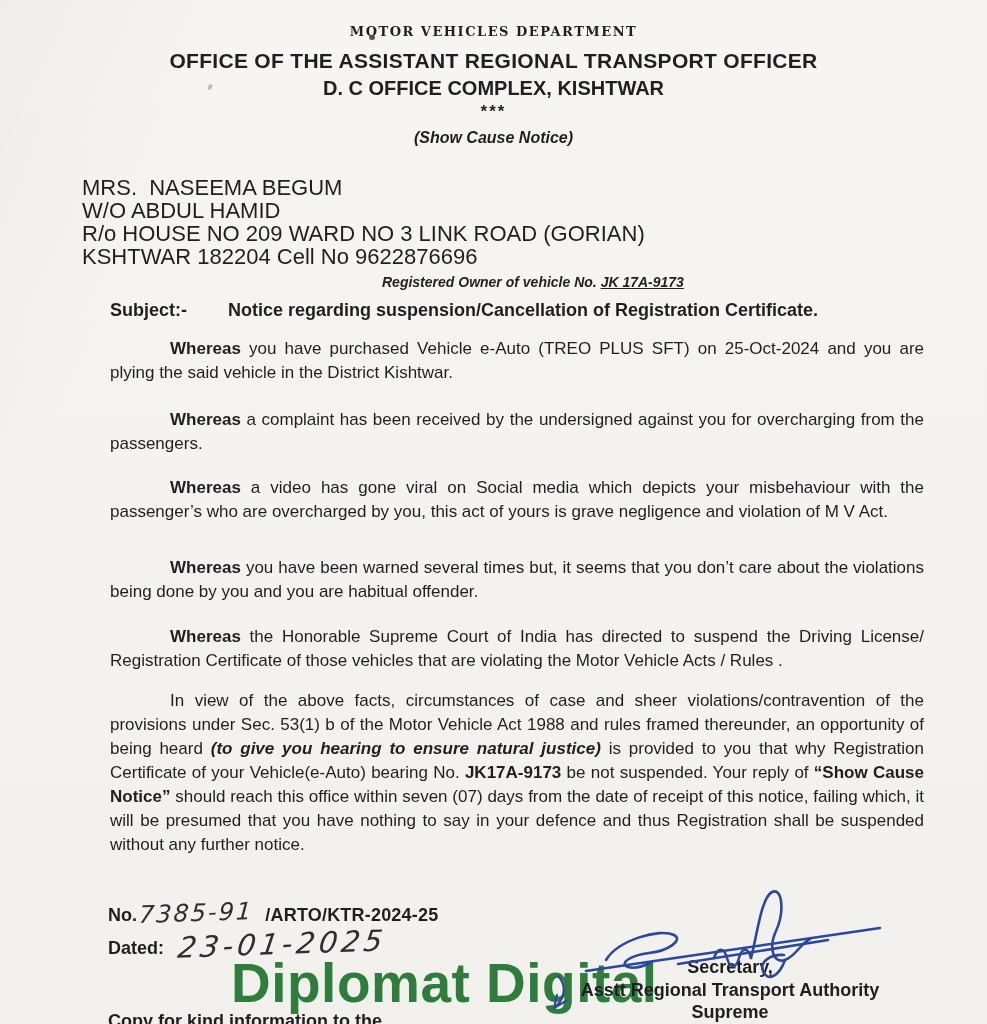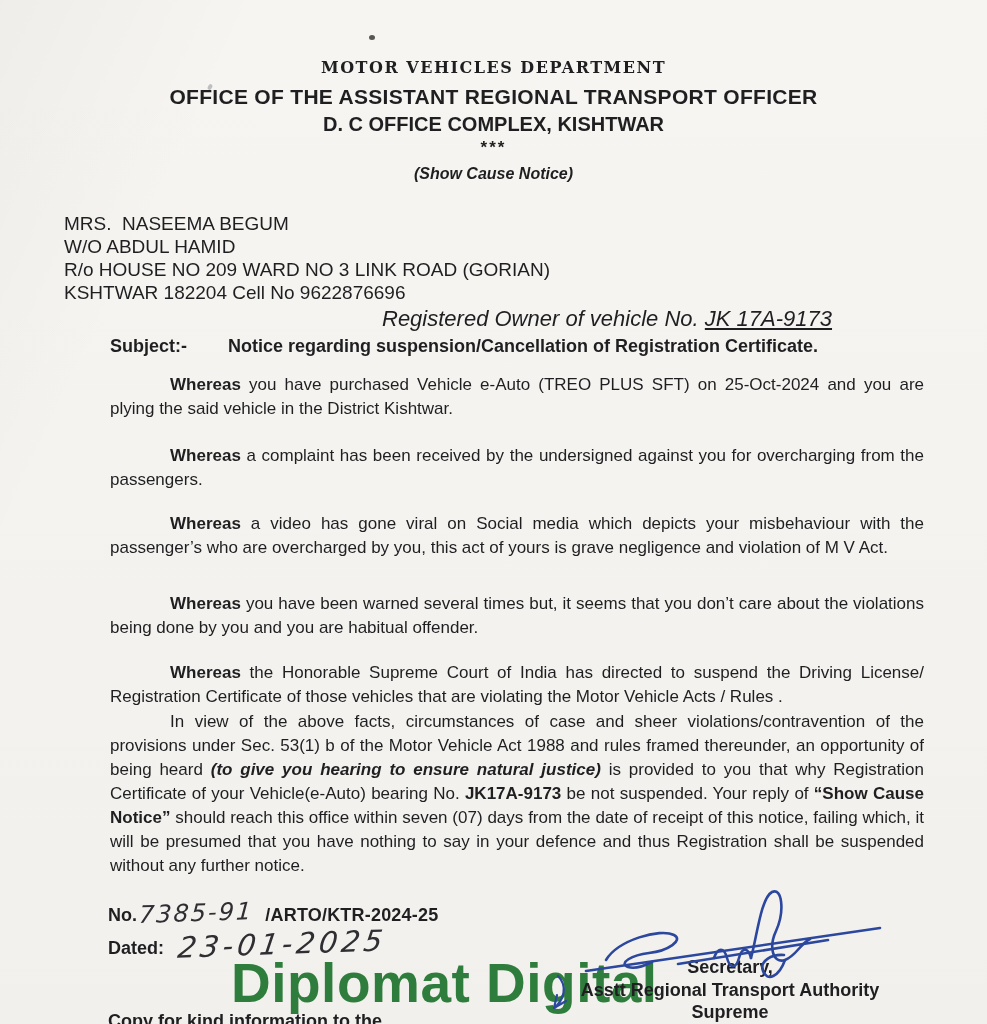--- a/index.html
+++ b/index.html
@@ -10,36 +10,36 @@
     margin:0 auto;
     background:#f7f5f1;
     background-image:linear-gradient(115deg, rgba(0,0,0,0.03) 0%, rgba(0,0,0,0) 18%),
                      linear-gradient(0deg, rgba(0,0,0,0.02), rgba(0,0,0,0));
     overflow:hidden;
     font-family:"Liberation Sans", sans-serif;
     color:#1f1f22;
   }
   
   .header{text-align:center;padding-top:20px;}
-  .hdr-dept{font-family:"DejaVu Serif", serif;font-size:16px;font-weight:600;letter-spacing:1.5px;line-height:24px;margin-top:36px;}
+  .hdr-dept{font-family:"DejaVu Serif", serif;font-size:13px;font-weight:600;letter-spacing:1.5px;line-height:24px;}
   .hdr-office{font-size:21px;font-weight:bold;letter-spacing:0.3px;line-height:29px;margin-top:2px;}
   .hdr-complex{font-size:20px;font-weight:bold;line-height:26px;}
   .hdr-stars{font-size:17px;font-weight:bold;line-height:22px;letter-spacing:2px;}
   .hdr-notice{font-size:16px;font-weight:bold;font-style:italic;line-height:25px;margin-top:2px;}
   
-  .address{margin:26px 60px 0 64px;font-size:19px;line-height:23px;}
+  .address{margin:26px 60px 0 82px;font-size:22px;line-height:23px;}
   .address div{white-space:pre;}
   
-  .owner-line{margin:3px 60px 0 382px;font-size:22px;font-weight:normal;font-style:italic;line-height:23px;}
+  .owner-line{margin:3px 60px 0 382px;font-size:14px;font-weight:bold;font-style:italic;line-height:23px;}
   .owner-line .veh{text-decoration:underline;}
   .subject-row{display:flex;margin:4px 62px 0 110px;font-size:18px;font-weight:bold;line-height:24px;}
   .subject-row .lbl{flex:0 0 118px;}
   
   .para{margin:0 63px 0 110px;font-size:17px;line-height:23.5px;text-align:justify;text-indent:60px;}
-  .mt1{margin-top:15px}.mt2{margin-top:24px}.mt3{margin-top:21px}.mt4{margin-top:33px}.mt5{margin-top:22px}.mt6{margin-top:2px}
+  .mt1{margin-top:15px}.mt2{margin-top:24px}.mt3{margin-top:21px}.mt4{margin-top:33px}.mt5{margin-top:22px}.mt6{margin-top:17px}
   .b{font-weight:bold;}
   .bi{font-weight:bold;font-style:italic;}
   .closing{line-height:24px;}
   
   .ref-line{position:absolute;left:108px;top:899px;font-size:18px;font-weight:bold;}
   .hand{font-family:"DejaVu Sans", sans-serif;font-style:italic;color:#2e2e33;font-weight:500;}
   .hand-no{font-size:24px;letter-spacing:2px;display:inline-block;transform:rotate(-2deg) skewX(-6deg);margin-left:2px;}
   .ref-suffix{margin-left:12px;letter-spacing:0.2px;}
   .dated-line{position:absolute;left:108px;top:927px;font-size:18px;font-weight:bold;}
   .hand-date{font-size:29px;letter-spacing:4px;display:inline-block;transform:rotate(-2deg) skewX(-10deg);margin-left:14px;}

